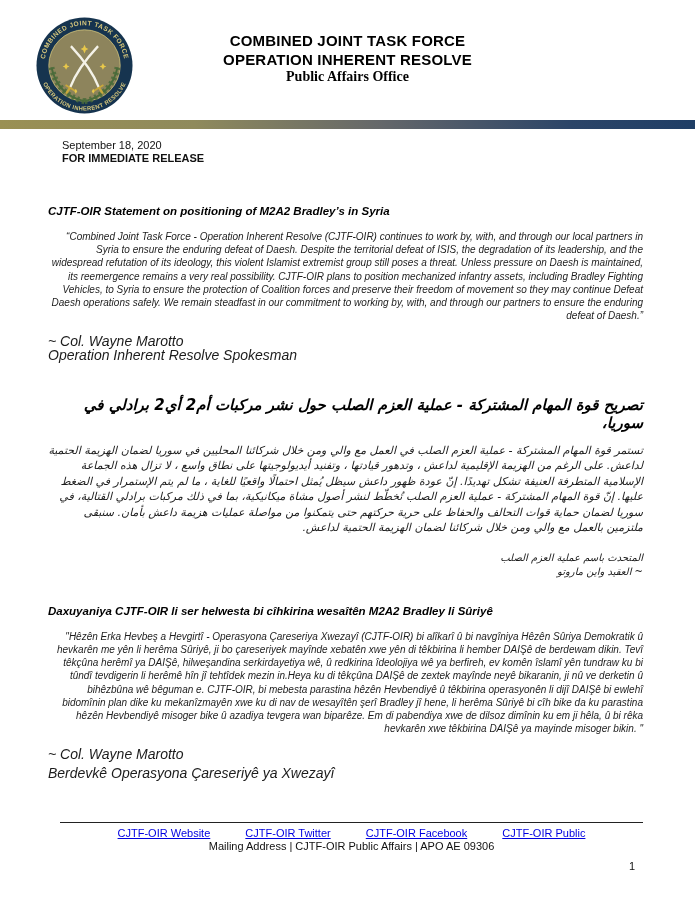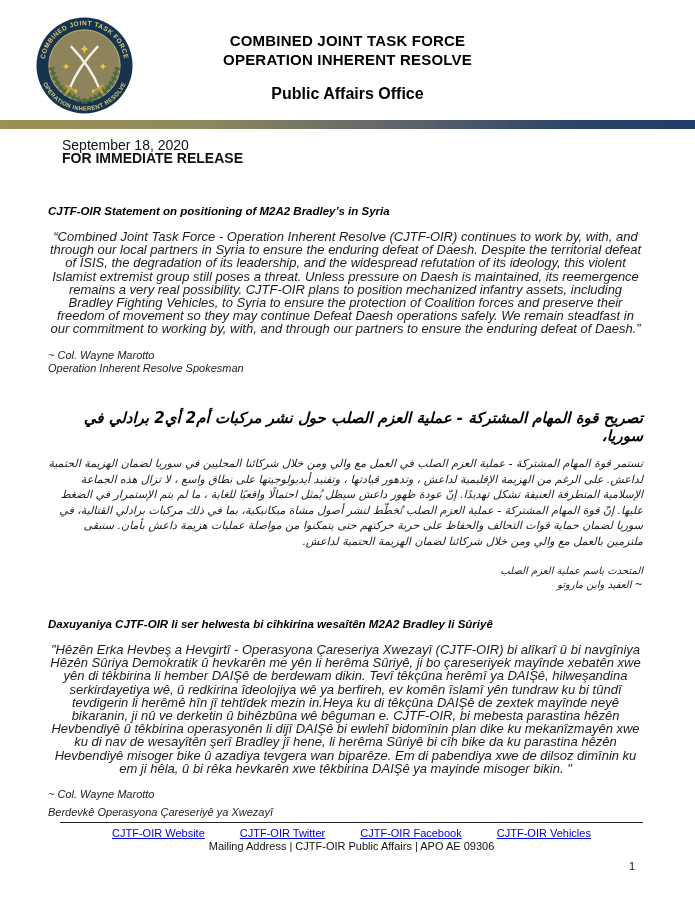--- a/index.html
+++ b/index.html
@@ -5,33 +5,33 @@
   html,body { margin:0; padding:0; background:#ffffff; }
   .page {
     position:relative; width:695px; height:900px; background:#ffffff;
     font-family:"Liberation Sans", sans-serif; color:#1c1c1c; overflow:hidden;
   }
   
   .header { position:relative; height:116px; }
   .seal-wrap { position:absolute; left:36px; top:17px; width:97px; height:97px; }
   .header-text { position:absolute; left:0; right:0; top:31px; text-align:center; }
   .h1 { font-weight:bold; font-size:15px; line-height:19px; letter-spacing:0.2px; color:#000; }
-  .h3 { font-weight:bold; font-size:16px; line-height:14px; margin-top:18px; color:#000; }
+  .h3 { font-weight:bold; font-size:14px; line-height:14px; margin-top:1px; color:#000;font-family:Liberation Serif, serif; }
   .bar {
     height:9px; width:695px; margin-top:4px;
     background:linear-gradient(to right,#9a9054 0%,#8f8a5c 28%,#64676a 55%,#2c4568 82%,#1f3e66 100%);
   }
   
-  .meta { margin:10px 0 0 62px; font-size:14px; line-height:13px; color:#111; }
+  .meta { margin:10px 0 0 62px; font-size:11px; line-height:13px; color:#111; }
   .bold { font-weight:bold; }
   
   .content { margin:0 52px 0 48px;font-style:italic; }
   .doc-title { font-size:11.5px; font-weight:bold; margin:40px 0 0 0; color:#000; }
-  .para { font-size:13px; line-height:13.2px; margin:13px 0 0 0; text-align:center; }
-  .sig { font-size:11px; line-height:13.2px; margin-top:13px; }
+  .para { font-size:10px; line-height:13.2px; margin:13px 0 0 0; text-align:right; }
+  .sig { font-size:14px; line-height:13.2px; margin-top:13px; }
   
   .arabic { margin-top:34px; text-align:right; font-family:"DejaVu Sans", sans-serif; }
   .arabic .doc-title { margin-top:0; font-size:15px; }
   .arabic .para { font-size:11px; line-height:15.5px; margin-top:11px; text-align:right; }
   .arabic .sig { font-size:10px; line-height:14px; margin-top:15px; }
   
   .kurdish { margin-top:26px; }
   .kurdish .doc-title { margin-top:0; }
   .sig-title2 { margin-top:5px; }
   
@@ -127,19 +127,19 @@
     </section>
 
   </main>
 
   <footer class="footer">
     <div class="rule"></div>
     <nav class="links">
       <a href="#">CJTF-OIR Website</a>
       <a href="#">CJTF-OIR Twitter</a>
       <a href="#">CJTF-OIR Facebook</a>
-      <a href="#">CJTF-OIR Vehicles</a>
+      <a href="#">CJTF-OIR Public</a>
     </nav>
     <div class="mailing">Mailing Address | CJTF-OIR Public Affairs | APO AE 09306</div>
     <div class="pageno">1</div>
   </footer>
 
 </div>
 
 </body></html>

